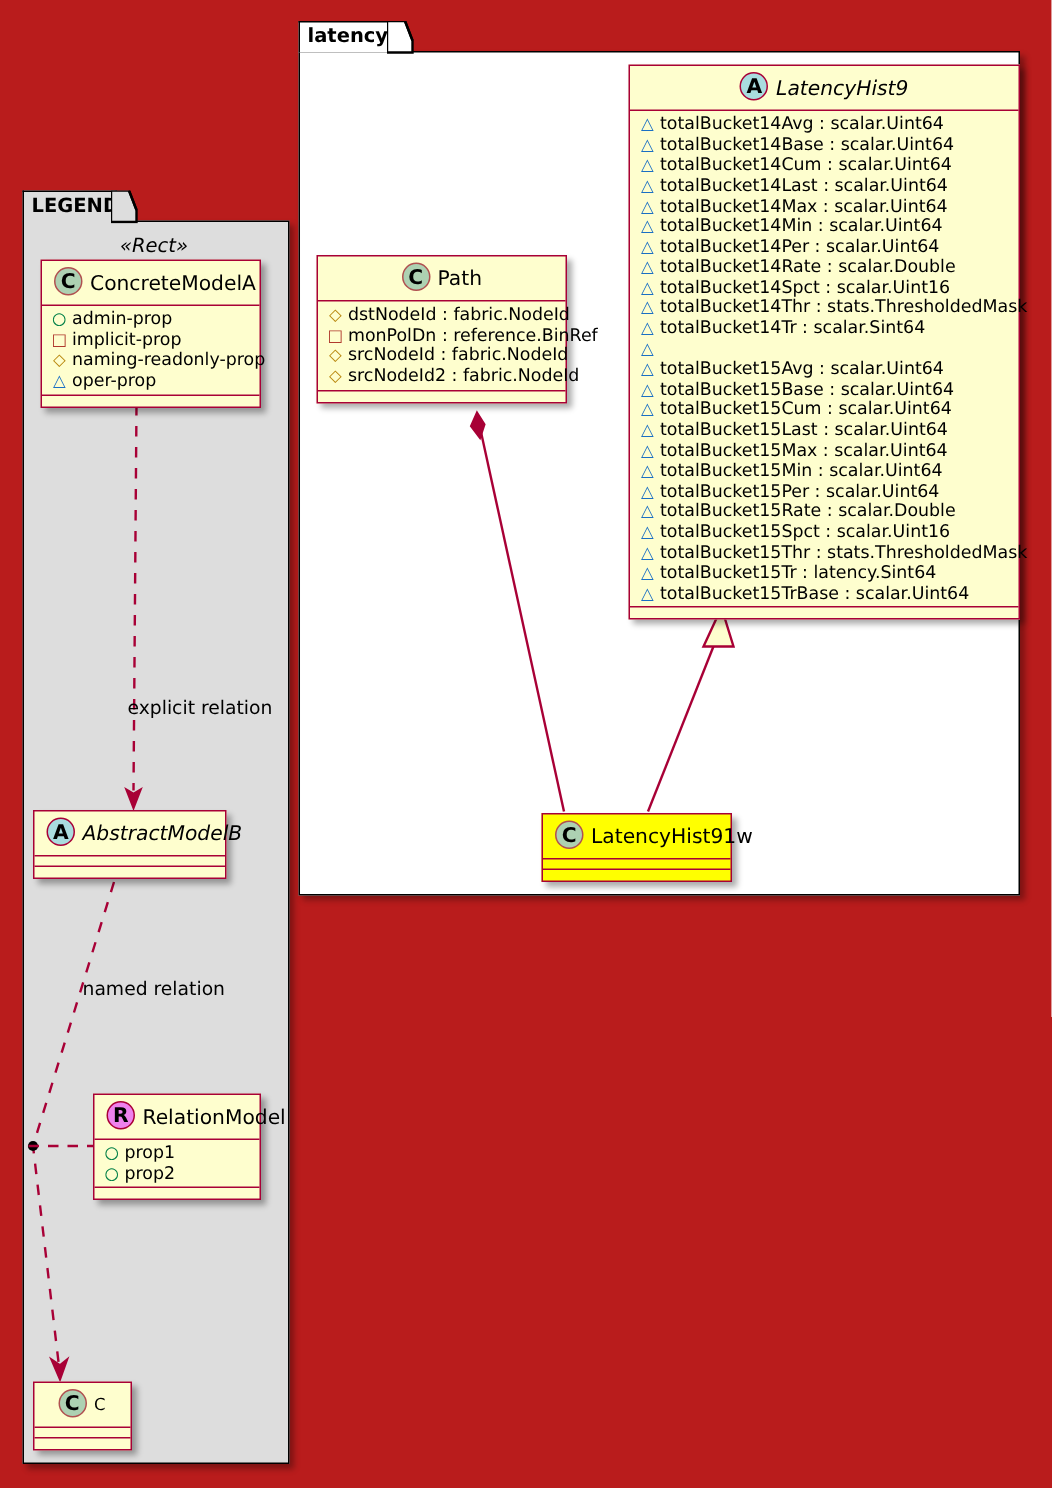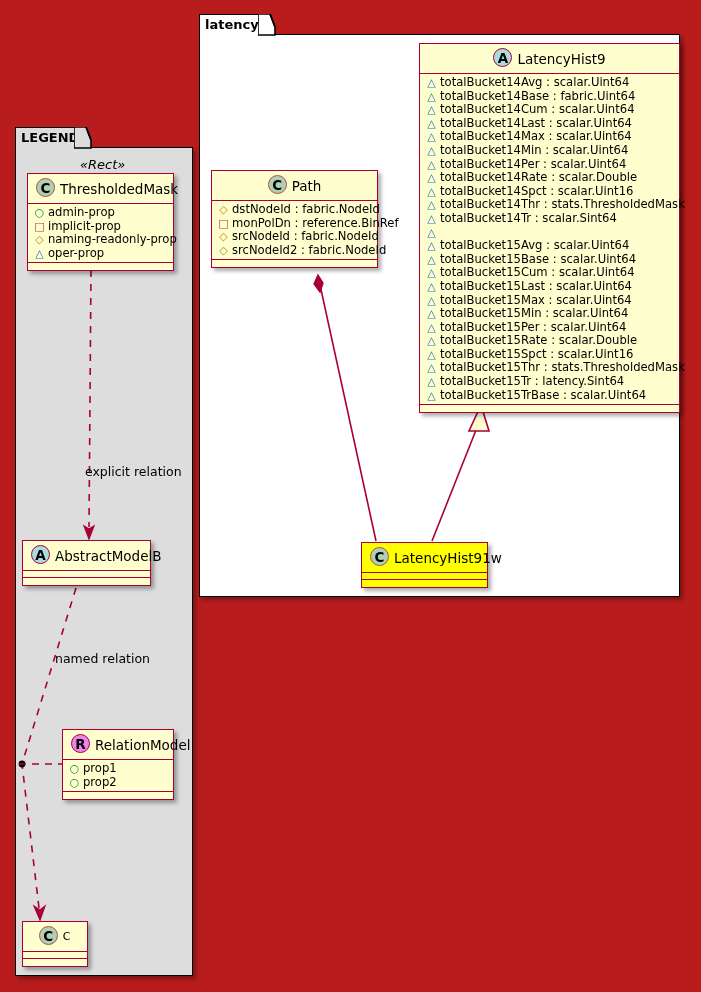--- a/index.html
+++ b/index.html
@@ -68,21 +68,21 @@
     text-align: center;
     padding: 4px 8px 5px 8px;
     white-space: nowrap;
   }
   .uclass-title {
     font-size: 13.5px;
     color: #000000;
     vertical-align: middle;
     display: inline-block;
   }
-  .uclass-title.italic { }
+  .uclass-title.italic { font-style: italic; }
 
   
   .badge {
     display: inline-block;
     width: 19px; height: 19px;
     border-radius: 50%;
     vertical-align: middle;
     margin-right: 5px;
     text-align: center;
     font-size: 13.5px;
@@ -169,21 +169,21 @@
     <div class="uclass-header">
       <span class="badge a">A</span><span class="uclass-title italic">LatencyHist9</span>
     </div>
     <div class="uclass-attrs" id="lh9-attrs">
         <div class="attr">
           <span class="gl gl-triangle">△</span>
           <span>totalBucket14Avg : scalar.Uint64</span>
         </div>
         <div class="attr">
           <span class="gl gl-triangle">△</span>
-          <span>totalBucket14Base : fabric.Uint64</span>
+          <span>totalBucket14Base : scalar.Uint64</span>
         </div>
         <div class="attr">
           <span class="gl gl-triangle">△</span>
           <span>totalBucket14Cum : scalar.Uint64</span>
         </div>
         <div class="attr">
           <span class="gl gl-triangle">△</span>
           <span>totalBucket14Last : scalar.Uint64</span>
         </div>
         <div class="attr">
@@ -308,21 +308,21 @@
       <path d="M0,0 L12,0 L17,13 L17,21 L0,21 Z" fill="#DDDDDD" stroke="#000000" stroke-width="1.6"></path>
       <path d="M12,0 L17,13" stroke="#000000" stroke-width="1.6" fill="none"></path>
     </svg>
     <div class="pkg-body grey" style="left:15px; top:147px; width:178px; height:829px;"></div>
   </div>
 
   <div class="stereotype" style="left:80px; top:157px;">«Rect»</div>
 
   <div class="uclass" style="left:27px; top:173px; width:147px;">
     <div class="uclass-header">
-      <span class="badge c">C</span><span class="uclass-title">ThresholdedMask</span>
+      <span class="badge c">C</span><span class="uclass-title">ConcreteModelA</span>
     </div>
     <div class="uclass-attrs" id="cma-attrs">
         <div class="attr">
           <span class="gl gl-circle">○</span>
           <span>admin-prop</span>
         </div>
         <div class="attr">
           <span class="gl gl-square">□</span>
           <span>implicit-prop</span>
         </div>

